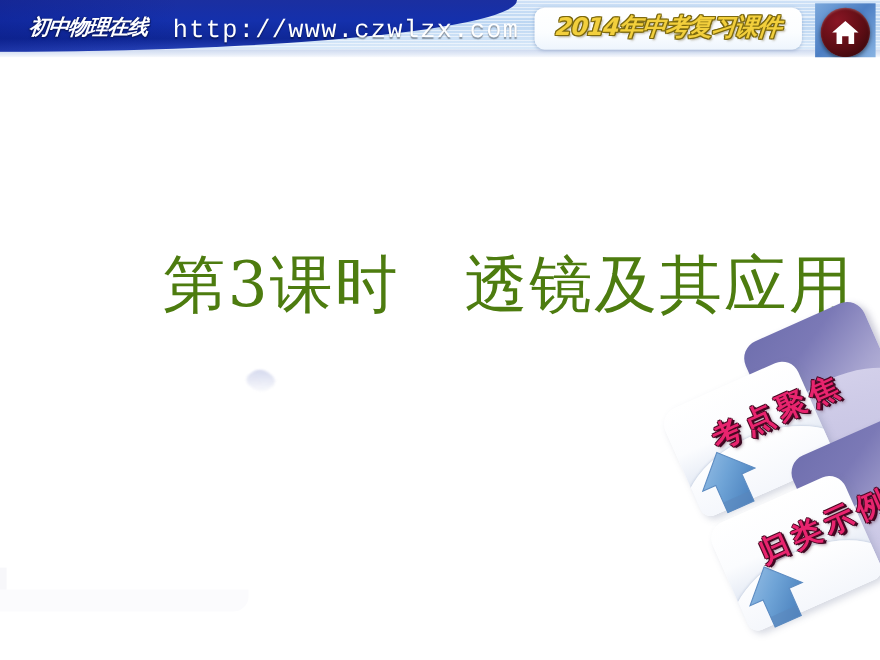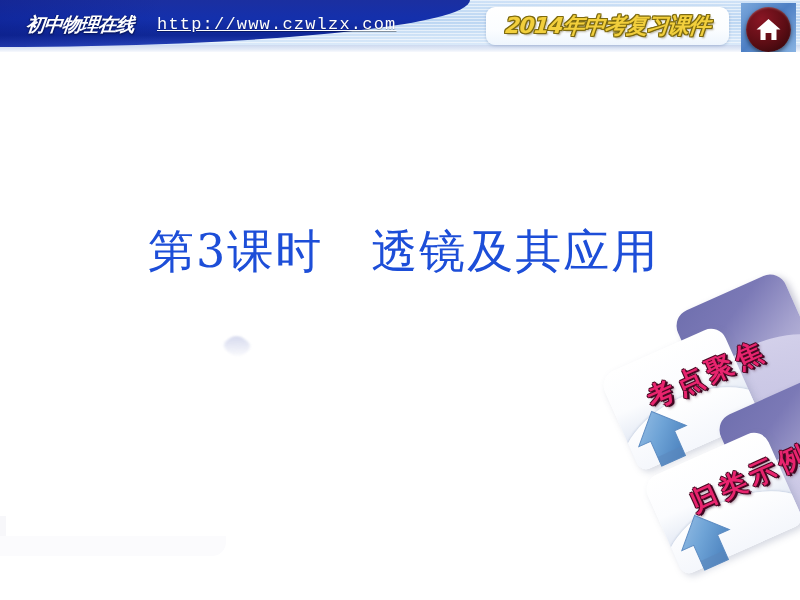--- a/index.html
+++ b/index.html
@@ -73,26 +73,25 @@
     color: #ffffff;
     letter-spacing: -1px;
     text-shadow: 1px 1px 0 #0a1b6e, -1px 0px 0 #0a1b6e, 0 1px 2px rgba(0,0,0,.6);
     white-space: nowrap;
     transform: skewX(-6deg);
   }
   .site-url {
     position: absolute;
     left: 157px; top: 15px;
     font-family: "Liberation Mono", "DejaVu Sans Mono", monospace;
-    font-size: 17px;
+    font-size: 23px;
     color: #ffffff;
     letter-spacing: 1.2px;
     white-space: nowrap;
     text-shadow: 0 1px 1px rgba(0,0,0,.35);
-    text-decoration: underline;
   }
 
   
   .plaque {
     position: absolute;
     left: 486px; top: 7px;
     width: 243px; height: 38px;
     background: linear-gradient(to bottom, #ffffff 0%, #fbfdff 60%, #eef5fd 100%);
     border-radius: 9px;
     box-shadow: 0 1px 3px rgba(40,70,130,.25);
@@ -135,23 +134,23 @@
     align-items: center;
     justify-content: center;
   }
   .home-circle svg { display:block; }
 
   
   .slide-title {
     position: absolute;
     left: 148px; top: 221px;
     font-family: "DejaVu Serif", "Liberation Serif", serif;
-    font-size: 46px;
+    font-size: 57px;
     font-weight: 500;
-    color: #1d4ed8;
+    color: #4d7c0f;
     white-space: nowrap;
     letter-spacing: 2px;
   }
 
   
   .ghost-mark {
     position: absolute;
     left: 226px; top: 336px;
     width: 22px; height: 20px;
     background: linear-gradient(135deg, rgba(170,178,220,.55), rgba(255,255,255,0));

